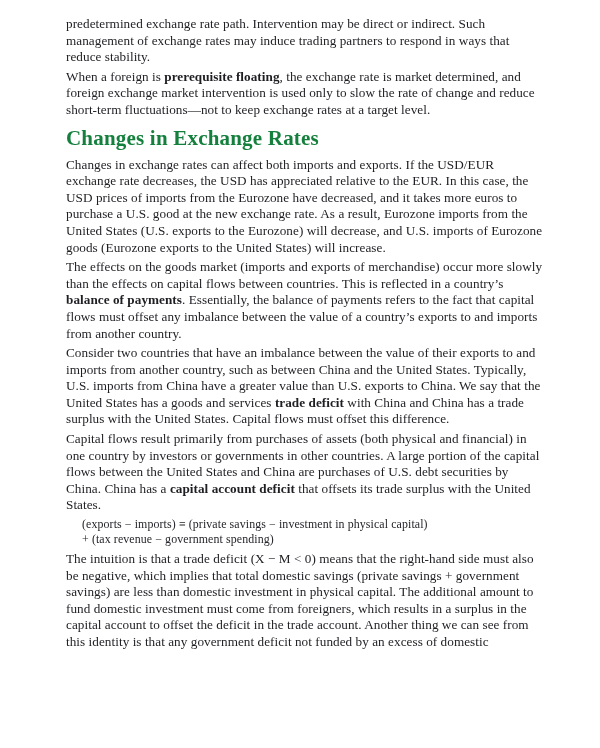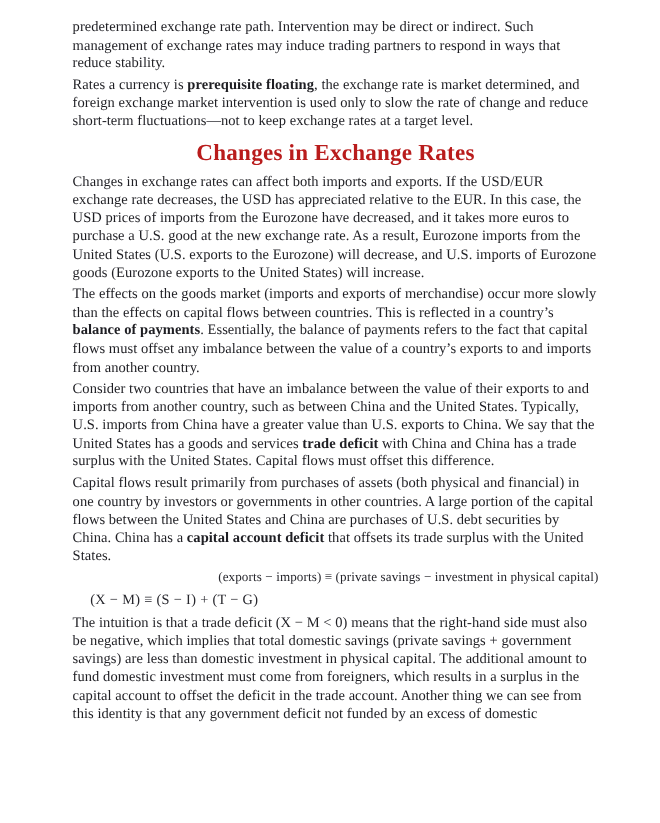--- a/index.html
+++ b/index.html
@@ -34,30 +34,28 @@
   }
   b {
     font-weight: bold;
   }
   h1.section-heading {
     font-size: 21px;
     line-height: 24px;
     font-weight: bold;
     letter-spacing: 0.2px;
     margin: 7px 0 7px 0;
-    color: #b91c1c;
-    text-align: center;
+    color: #15803d;
   }
   .formula-block {
     margin: 2px 0 5px 16px;
     font-size: 11.9px;
     line-height: 14.5px;
     letter-spacing: 0.1px;
     color: #26262c;
-    text-align: right;
   }
   .formula-line {
     display: block;
   }
   .or-label {
     margin: 0 0 3px 0;
   }
   .formula-symbolic {
     margin: 2px 0 5px 16px;
     font-size: 13px;
@@ -67,36 +65,36 @@
   }
 </style>
 </head>
 <body>
 
 <div class="page">
   <div class="body-text">
 
     <p>predetermined exchange rate path. Intervention may be direct or indirect. Such management of exchange rates may induce trading partners to respond in ways that reduce stability.</p>
 
-    <p><span>Rates a currency is </span><b>prerequisite floating</b><span>, the exchange rate is market determined, and foreign exchange market intervention is used only to slow the rate of change and reduce short-term fluctuations—not to keep exchange rates at a target level.</span></p>
+    <p><span>When a foreign is </span><b>prerequisite floating</b><span>, the exchange rate is market determined, and foreign exchange market intervention is used only to slow the rate of change and reduce short-term fluctuations—not to keep exchange rates at a target level.</span></p>
 
     <h1 class="section-heading">Changes in Exchange Rates</h1>
 
     <p>Changes in exchange rates can affect both imports and exports. If the USD/EUR exchange rate decreases, the USD has appreciated relative to the EUR. In this case, the USD prices of imports from the Eurozone have decreased, and it takes more euros to purchase a U.S. good at the new exchange rate. As a result, Eurozone imports from the United States (U.S. exports to the Eurozone) will decrease, and U.S. imports of Eurozone goods (Eurozone exports to the United States) will increase.</p>
 
     <p><span>The effects on the goods market (imports and exports of merchandise) occur more slowly than the effects on capital flows between countries. This is reflected in a country’s </span><b>balance of payments</b><span>. Essentially, the balance of payments refers to the fact that capital flows must offset any imbalance between the value of a country’s exports to and imports from another country.</span></p>
 
     <p><span>Consider two countries that have an imbalance between the value of their exports to and imports from another country, such as between China and the United States. Typically, U.S. imports from China have a greater value than U.S. exports to China. We say that the United States has a goods and services </span><b>trade deficit</b><span> with China and China has a trade surplus with the United States. Capital flows must offset this difference.</span></p>
 
     <p><span>Capital flows result primarily from purchases of assets (both physical and financial) in one country by investors or governments in other countries. A large portion of the capital flows between the United States and China are purchases of U.S. debt securities by China. China has a </span><b>capital account deficit</b><span> that offsets its trade surplus with the United States.</span></p>
 
 
     <div class="formula-block">
       <span class="formula-line">(exports − imports) ≡ (private savings − investment in physical capital)</span>
+      <span class="formula-line">+ (tax revenue − government spending)</span>
     </div>
 
 
-    <div class="formula-symbolic">(X − M) ≡ (S − I) + (T − G)</div>
 
     <p class="last">The intuition is that a trade deficit (X − M &lt; 0) means that the right-hand side must also be negative, which implies that total domestic savings (private savings + government savings) are less than domestic investment in physical capital. The additional amount to fund domestic investment must come from foreigners, which results in a surplus in the capital account to offset the deficit in the trade account. Another thing we can see from this identity is that any government deficit not funded by an excess of domestic</p>
 
   </div>
 </div>
 
 </body></html>

